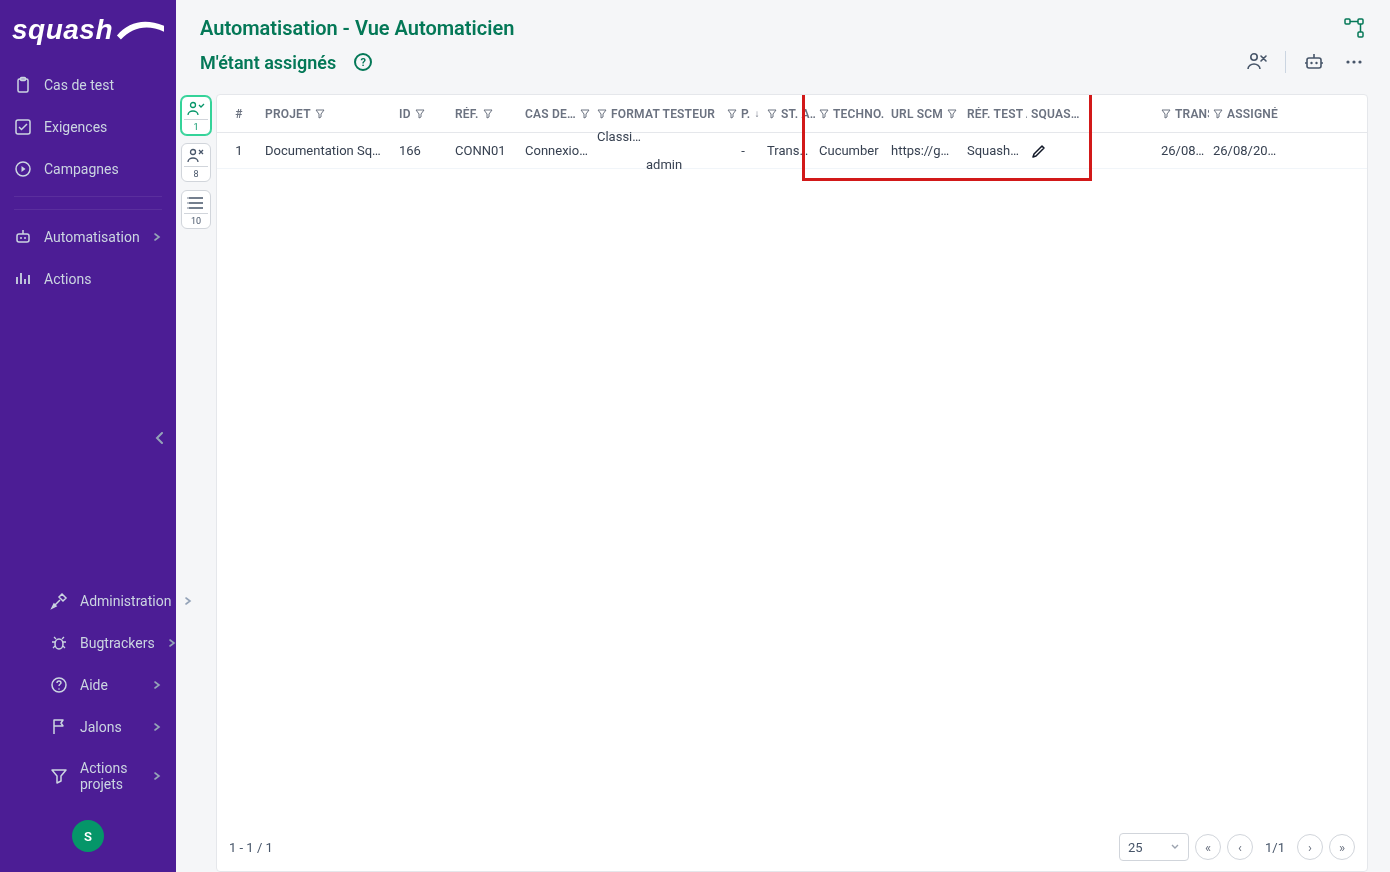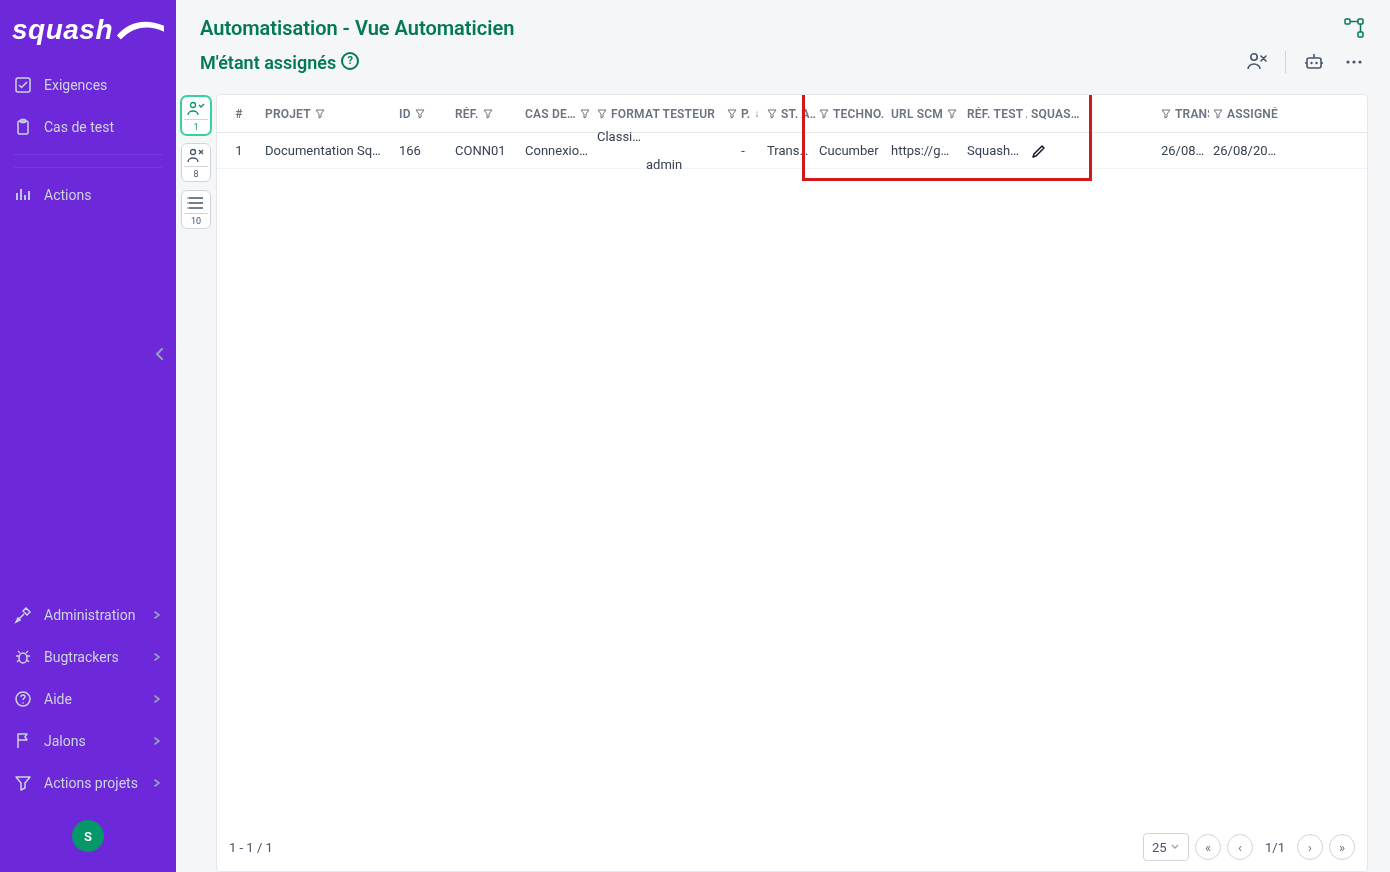--- a/index.html
+++ b/index.html
@@ -3,55 +3,55 @@
 <meta charset="utf-8">
 <style>
   * { box-sizing: border-box; margin: 0; padding: 0; }
   body {
     font-family: -apple-system, BlinkMacSystemFont, "Segoe UI", Roboto, Arial, sans-serif;
     width: 1390px; height: 872px; overflow: hidden;
     background: #f5f6f8; color: #1f2937; display: flex;
   }
   
   .sidebar {
-    width: 176px; height: 872px; background: #6d28d9; color: #cbd5e1;
+    width: 176px; height: 872px; background: #4c1d95; color: #cbd5e1;
     display: flex; flex-direction: column; flex-shrink: 0;
   }
   .logo { padding: 14px 10px 18px 12px; display: flex; align-items: center; }
   .logo-text {
     font-weight: 700; font-style: italic; font-size: 28px; color: #fff;
     letter-spacing: 0.5px; font-family: Arial, sans-serif;
   }
   .logo-swoosh {
     width: 52px; height: 28px; position: relative; margin-left: 2px;
   }
   .nav { display: flex; flex-direction: column; padding: 0; }
   .nav-sep { height: 1px; background: rgba(255,255,255,0.08); margin: 6px 14px; }
   .nav-item {
     display: flex; align-items: center; padding: 12px 14px; cursor: pointer;
     font-size: 14px; color: #cbd5e1; gap: 12px; justify-content: space-between;
   }
   .nav-item .nav-left { display: flex; align-items: center; gap: 12px; }
   .nav-ico { width: 18px; height: 18px; display: inline-flex; align-items: center; justify-content: center; }
-  .nav-bottom { margin-top: auto; }
+  .nav-bottom { margin-top: auto; margin-left: 36px; }
   .collapse-btn {
     height: 36px; display: flex; align-items: center; justify-content: flex-end;
     padding-right: 10px; color: #94a3b8; cursor: pointer;
   }
   .avatar {
     width: 32px; height: 32px; border-radius: 50%; background: #059669; color: #fff;
     display: flex; align-items: center; justify-content: center; font-size: 13px; font-weight: 600;
     margin: 16px auto 20px;
   }
   
   .main { flex: 1; display: flex; flex-direction: column; height: 872px; }
   .header { padding: 16px 24px 4px 24px; display: flex; align-items: center; justify-content: space-between; }
   .page-title { color: #047857; font-size: 20px; font-weight: 600; }
   .subheader { padding: 6px 24px 8px 24px; display: flex; align-items: center; justify-content: space-between; }
-  .sub-left { display: flex; align-items: flex-start; gap: 5px; }
+  .sub-left { display: flex; align-items: center; gap: 18px; }
   .sub-title { color: #047857; font-size: 18px; font-weight: 600; }
   .help-ico { width: 18px; height: 18px; border: 2px solid #047857; border-radius: 50%; color: #047857; font-size: 11px; display: flex; align-items: center; justify-content: center; font-weight: 700; }
   .sub-actions { display: flex; align-items: center; gap: 16px; color: #475569; }
   .sub-actions .divider { width: 1px; height: 22px; background: #cbd5e1; }
   .icon-btn { cursor: pointer; display: inline-flex; align-items: center; justify-content: center; width: 24px; height: 24px; color: #475569; }
   
   .content { display: flex; flex: 1; overflow: hidden; padding-left: 0; }
   .mini-rail {
     width: 40px; display: flex; flex-direction: column; gap: 8px;
     padding: 14px 4px; align-items: center;
@@ -88,21 +88,21 @@
     top: -4px; left: 585px; width: 290px; height: 90px;
   }
   
   .grid-footer {
     margin-top: auto; display: flex; align-items: center; justify-content: space-between;
     padding: 10px 12px; font-size: 13px; color: #475569; border-top: 1px solid transparent;
   }
   .pager { display: flex; align-items: center; gap: 6px; }
   .page-size {
     border: 1px solid #d1d5db; border-radius: 4px; background: #fff;
-    width: 46px; height: 28px; display: flex; align-items: center; justify-content: space-between;
+    width: 70px; height: 28px; display: flex; align-items: center; justify-content: space-between;
     padding: 0 8px; cursor: pointer; font-size: 13px;
   }
   .pg-btn {
     width: 26px; height: 26px; border: 1px solid #d1d5db; border-radius: 50%;
     background: #fff; display: flex; align-items: center; justify-content: center; cursor: pointer;
     color: #6b7280;
   }
   .pg-info { margin: 0 6px; }
   svg { display: block; }
 </style>
@@ -117,42 +117,71 @@
           <path d="M2 20 C 14 6, 30 2, 50 10 L 50 16 C 32 8, 18 12, 6 24 Z" fill="#fff"></path>
         </svg>
     </span>
   </div>
 
   <div class="nav" id="nav-top">
       <div class="nav-item">
         <span class="nav-left">
           <span class="nav-ico">
             <svg width="18" height="18" viewBox="0 0 18 18">
+              <rect x="4" y="3" width="10" height="13" rx="1.5" fill="none" stroke="currentColor" stroke-width="1.5"></rect>
+              <rect x="6.5" y="1.5" width="5" height="3" rx="1" fill="none" stroke="currentColor" stroke-width="1.5"></rect>
+            </svg>
+          </span>
+          <span>Cas de test</span>
+        </span>
+      </div>
+      <div class="nav-item">
+        <span class="nav-left">
+          <span class="nav-ico">
+            <svg width="18" height="18" viewBox="0 0 18 18">
               <rect x="2" y="2" width="14" height="14" rx="2" fill="none" stroke="currentColor" stroke-width="1.5"></rect>
               <path d="M5 9l2.5 2.5L13 6" fill="none" stroke="currentColor" stroke-width="1.5"></path>
             </svg>
           </span>
           <span>Exigences</span>
         </span>
       </div>
       <div class="nav-item">
         <span class="nav-left">
           <span class="nav-ico">
             <svg width="18" height="18" viewBox="0 0 18 18">
-              <rect x="4" y="3" width="10" height="13" rx="1.5" fill="none" stroke="currentColor" stroke-width="1.5"></rect>
-              <rect x="6.5" y="1.5" width="5" height="3" rx="1" fill="none" stroke="currentColor" stroke-width="1.5"></rect>
-            </svg>
-          </span>
-          <span>Cas de test</span>
+              <circle cx="9" cy="9" r="7" fill="none" stroke="currentColor" stroke-width="1.5"></circle>
+              <path d="M7.5 6l4 3-4 3z" fill="currentColor"></path>
+            </svg>
+          </span>
+          <span>Campagnes</span>
         </span>
       </div>
     </div>
   <div class="nav-sep"></div>
   <div class="nav-sep"></div>
   <div class="nav" id="nav-mid2">
+      <div class="nav-item">
+        <span class="nav-left">
+          <span class="nav-ico">
+            <svg width="18" height="18" viewBox="0 0 18 18">
+              <rect x="3" y="6" width="12" height="8" rx="2" fill="none" stroke="currentColor" stroke-width="1.5"></rect>
+              <circle cx="7" cy="10" r="1" fill="currentColor"></circle>
+              <circle cx="11" cy="10" r="1" fill="currentColor"></circle>
+              <path d="M9 2v4" stroke="currentColor" stroke-width="1.5"></path>
+            </svg>
+          </span>
+          <span>Automatisation</span>
+        </span>
+        <span>
+          <svg width="10" height="10" viewBox="0 0 10 10">
+            <path d="M3 2l4 3-4 3" stroke="#94a3b8" stroke-width="1.6" fill="none" stroke-linecap="round"></path>
+          </svg>
+        </span>
+      </div>
       <div class="nav-item">
         <span class="nav-left">
           <span class="nav-ico">
             <svg width="18" height="18" viewBox="0 0 18 18">
               <path d="M3 14V7M7 14V3M11 14V9M15 14V5" stroke="currentColor" stroke-width="1.8"></path>
             </svg>
           </span>
           <span>Actions</span>
         </span>
       </div>

